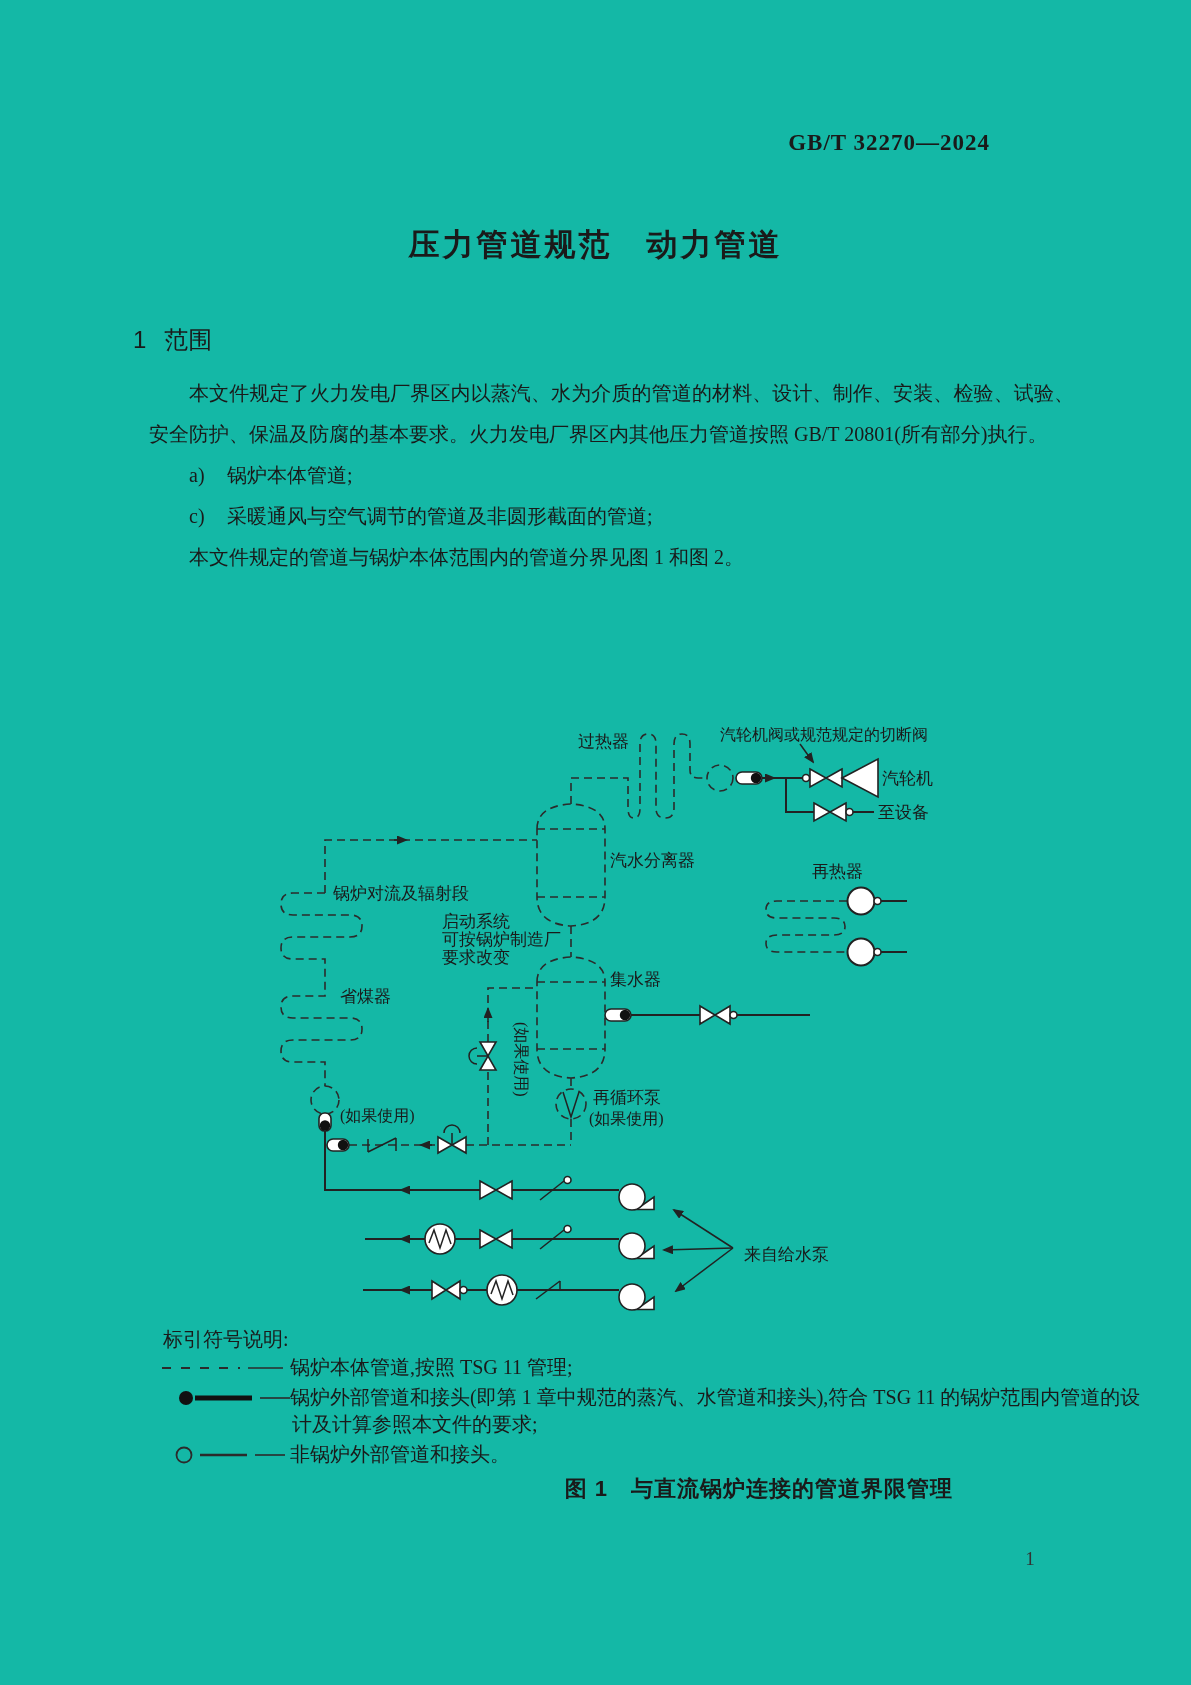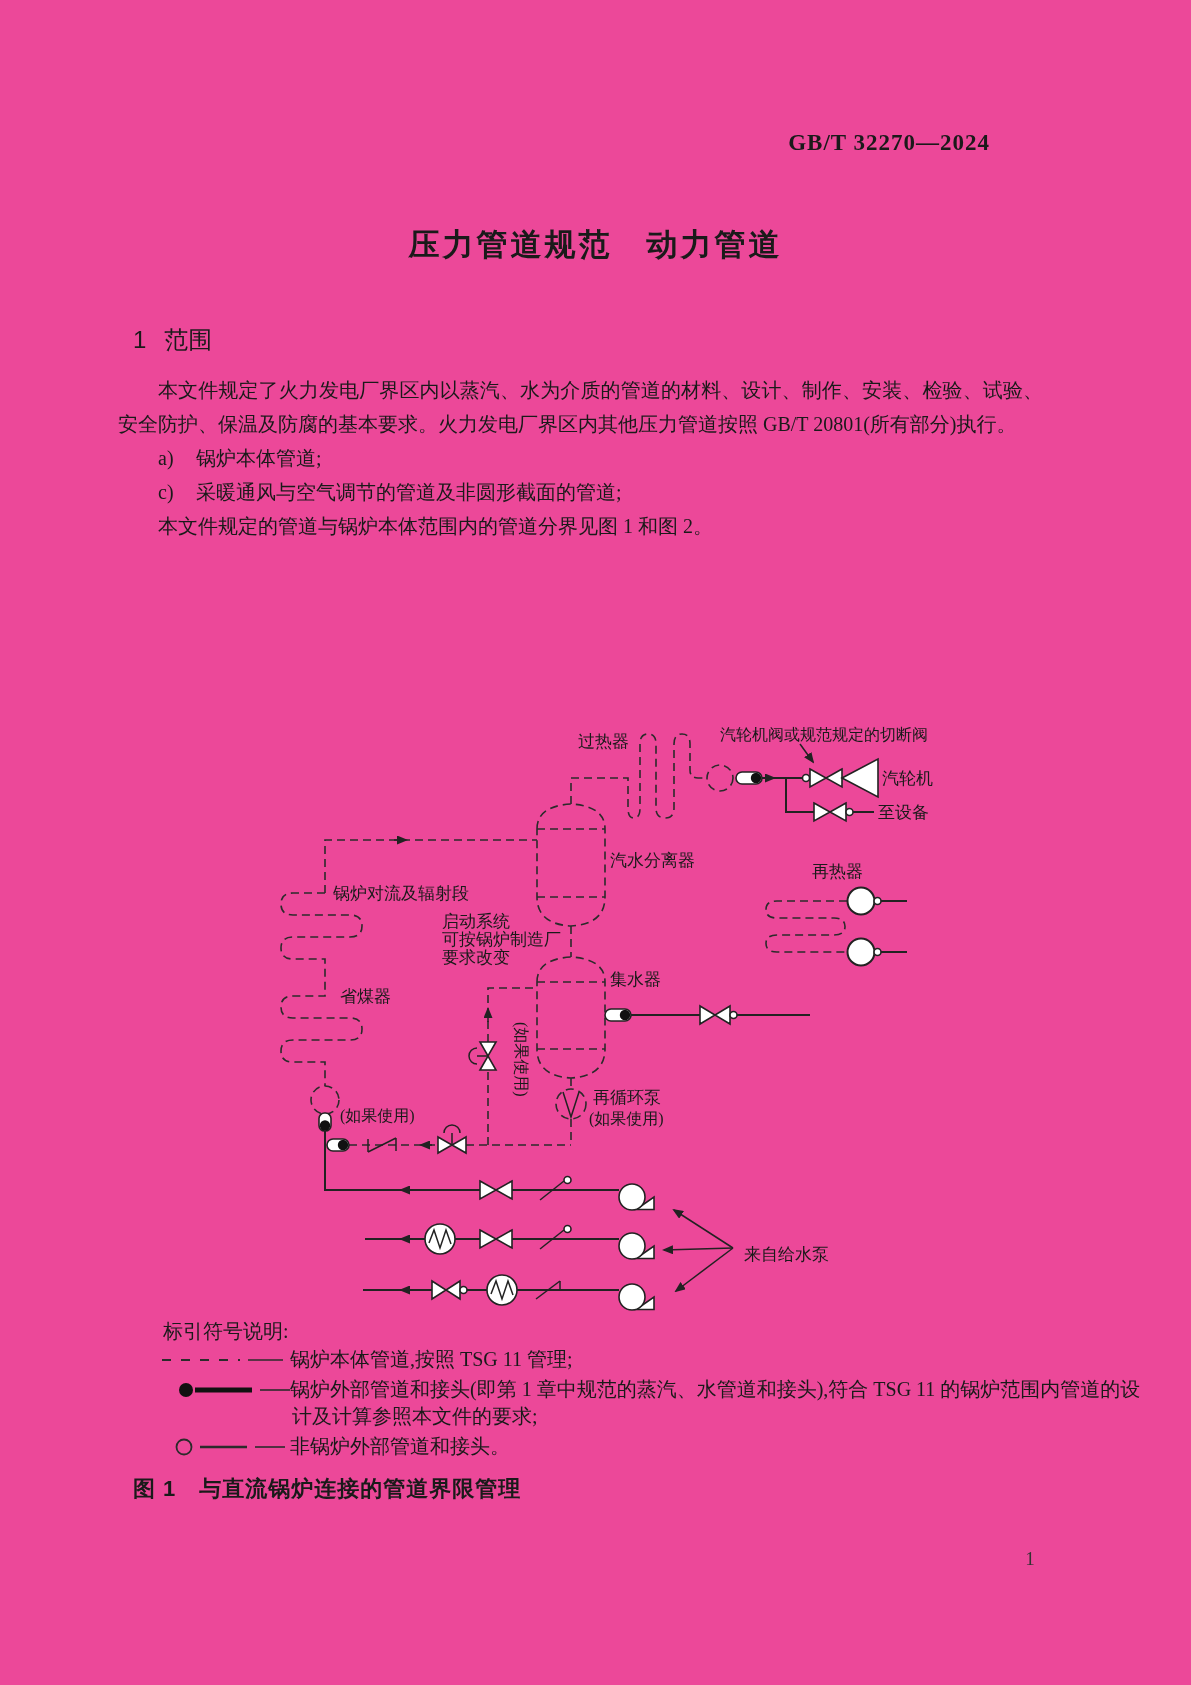--- a/index.html
+++ b/index.html
@@ -1,50 +1,50 @@
 <!DOCTYPE html>
 <html><head>
 <meta charset="utf-8">
 <style>
   html,body { margin:0; padding:0; background:#ffffff; }
   .page {
-    position:relative; width:1191px; height:1685px; background:#ec4899;
+    position:relative; width:1191px; height:1685px; background:#14b8a6;
     font-family:"Liberation Serif","DejaVu Serif",serif; color:#1a1a1a;
     overflow:hidden;
   }
   .doc-number {
     position:absolute; top:130px; left:0; width:990px; text-align:right;
     font-size:23px; font-weight:700; letter-spacing:1px;
     font-family:"Liberation Serif","DejaVu Serif",serif;
   }
   .doc-title {
     position:absolute; top:224px; left:133px; width:925px; text-align:center;
     font-size:31px; font-weight:700; letter-spacing:3px;
     font-family:"Liberation Sans","DejaVu Sans",sans-serif;
   }
   .section-heading {
     position:absolute; top:324px; left:133px; font-size:24px; font-weight:400;
     font-family:"Liberation Sans","DejaVu Sans",sans-serif;
   }
   .section-heading .num { margin-right:18px; }
   .body-block {
-    position:absolute; top:373px; left:118px; width:925px;
-    font-size:20px; line-height:34px; text-align:justify;
+    position:absolute; top:373px; left:149px; width:925px;
+    font-size:20px; line-height:41px; text-align:justify;
   }
   .body-block p { margin:0; }
   .indent { text-indent:2em; }
   .li { padding-left:40px; }
   .li .li-m { display:inline-block; width:38px; }
   .diagram-svg { position:absolute; left:140px; top:660px; }
   .legend { position:absolute; left:133px; top:1318px; width:1000px; font-size:20px; }
-  .legend-row { position:absolute; left:0; white-space:nowrap; }
+  .legend-row { position:absolute; left:0; white-space:nowrap;margin-top:8px; }
   .legend-sym { display:inline-block; vertical-align:middle; width:157px; height:22px; }
   .legend-text { vertical-align:middle; }
   .figure-caption {
-    position:absolute; top:1474px; left:133px; width:820px; text-align:left;
+    position:absolute; top:1474px; left:133px; width:820px; text-align:right;
     font-size:22px; font-weight:700; letter-spacing:1px;
     font-family:"Liberation Sans","DejaVu Sans",sans-serif;
   }
   .page-number { position:absolute; top:1548px; left:1010px; width:40px; text-align:center; font-size:19px; color:#333; }
   
   .d  { fill:none; stroke:#2b2b2b; stroke-width:1.6; stroke-dasharray:8 5; }
   .s  { fill:none; stroke:#222; stroke-width:2; }
   .s1 { fill:none; stroke:#222; stroke-width:1.5; }
   .w  { fill:#fff; stroke:#222; stroke-width:1.6; }
   .f  { fill:#111; stroke:none; }

